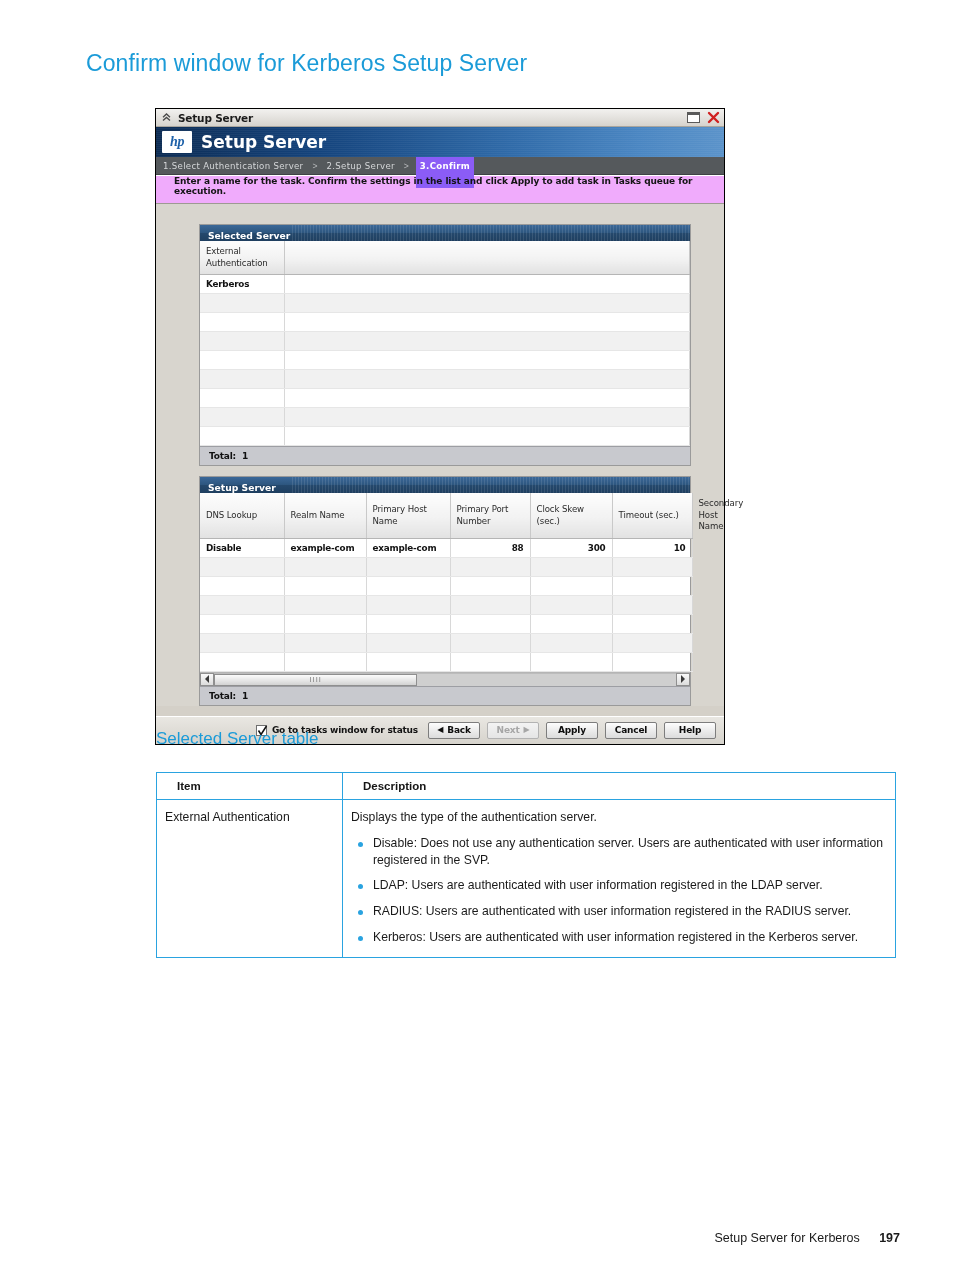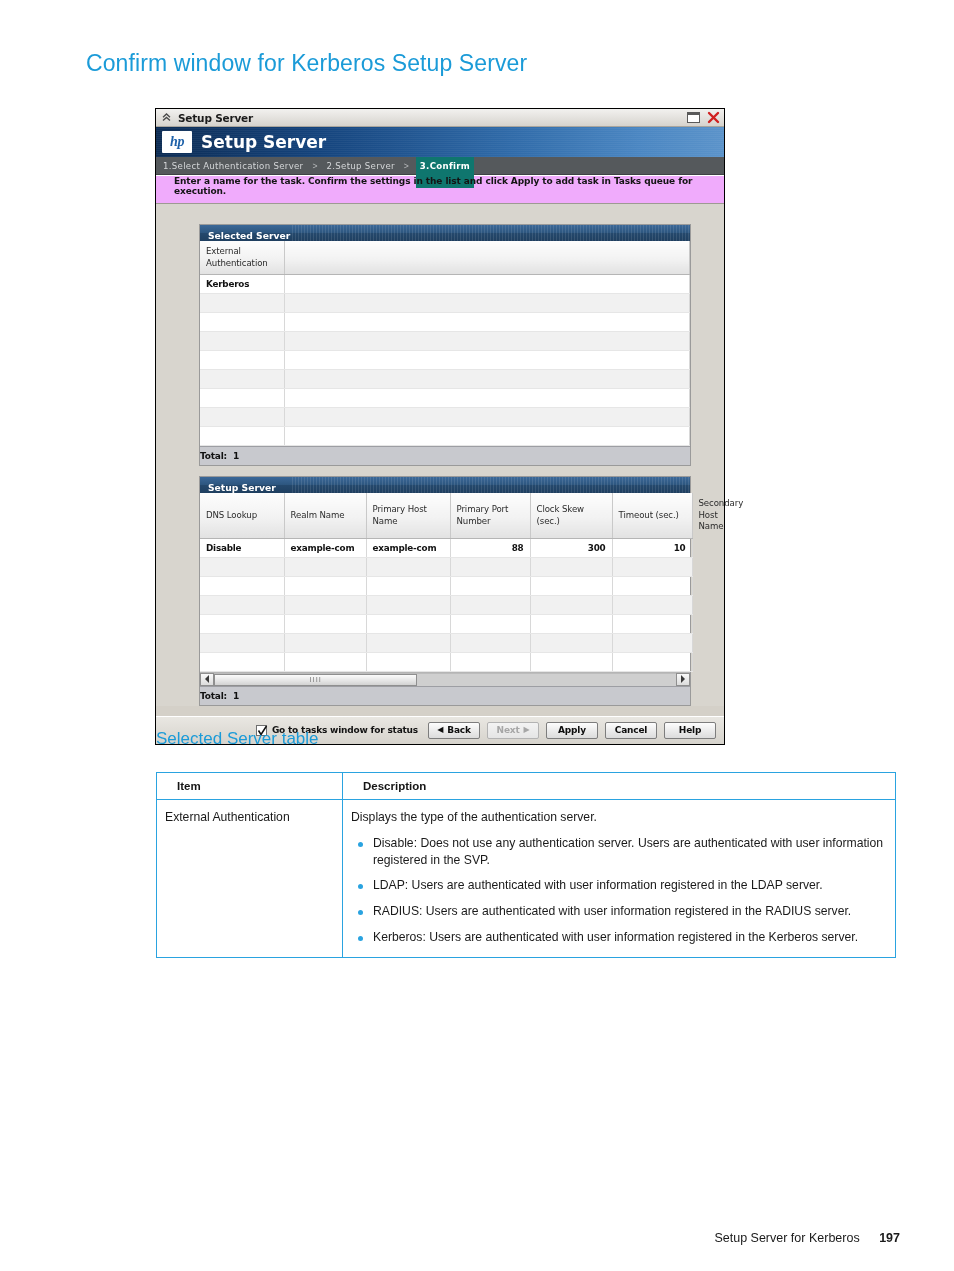--- a/index.html
+++ b/index.html
@@ -133,21 +133,21 @@
   }
   .crumb {
     font-size: 8.6px;
     color: #d4d6d8;
     font-family:"DejaVu Sans", sans-serif;
     letter-spacing: 0.3px;
     padding: 1px 2px;
     white-space: nowrap;
   }
   .crumb.active {
-    background: #0f766e;
+    background: #8b5cf6;
     color: #ffffff;
     font-weight: bold;
     padding: 17px 4px;
   }
   .crumb-sep {
     font-size: 8.6px;
     color:#b8babc;
     padding: 0 7px;
   }
 
@@ -274,21 +274,21 @@
   }
   table.grid tr.alt td { background:#f1f1f1; }
   table.grid td.num { text-align:right; }
 
   .panel-total {
     background: #c8c9ce;
     border-top: 1px solid #9d9ea3;
     font-size: 9px;
     font-family:"DejaVu Sans", sans-serif;
     color:#101010;
-    padding: 4px 0;
+    padding: 4px 9px;
     font-weight:600;
     letter-spacing:-0.2px;
   }
 
   
   .hscroll {
     display:flex;
     align-items:stretch;
     height: 14px;
     background:#d9d9d9;

